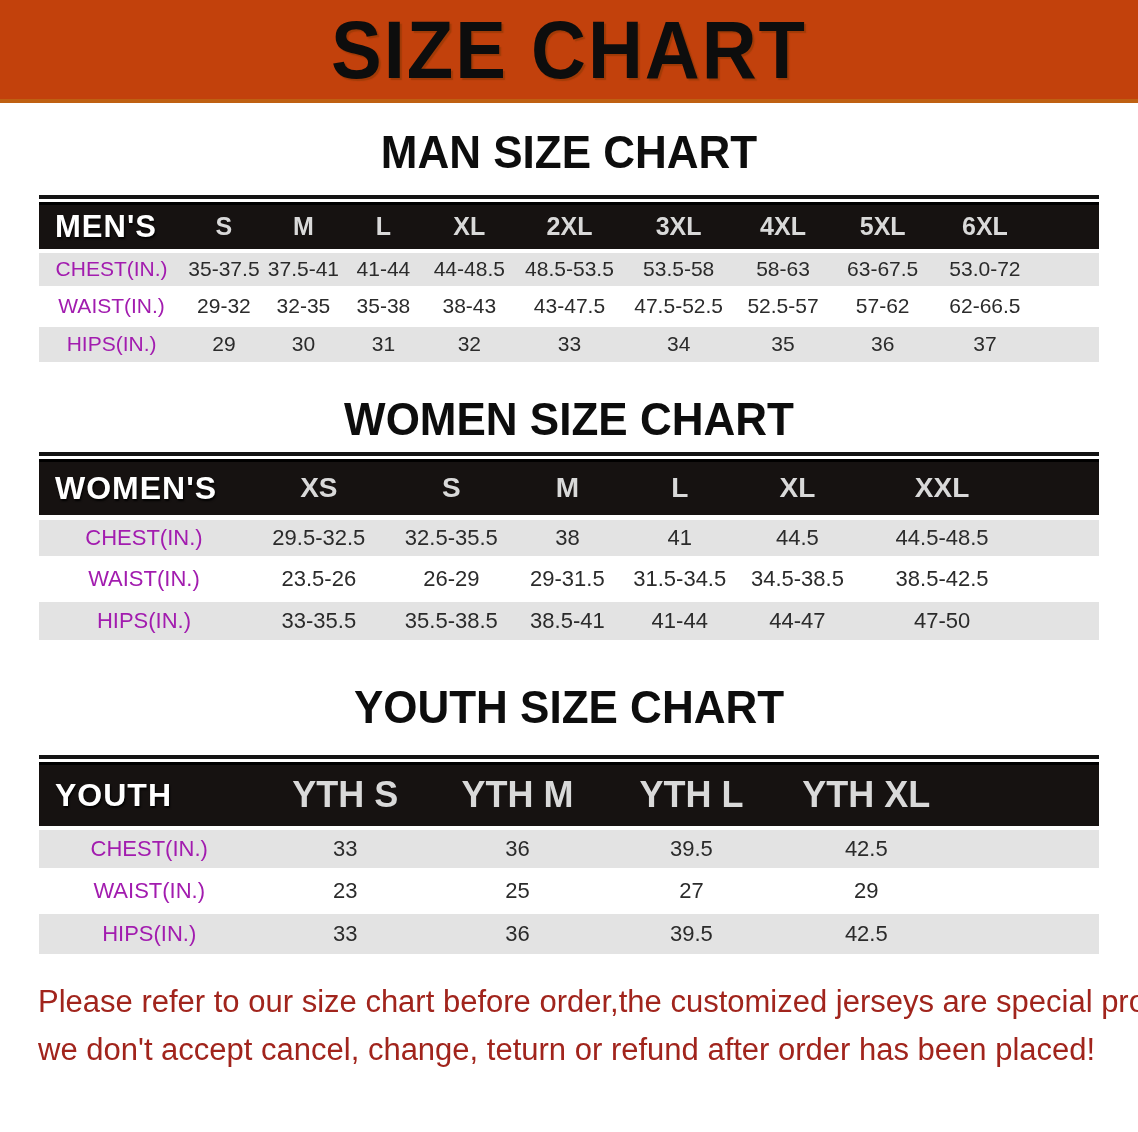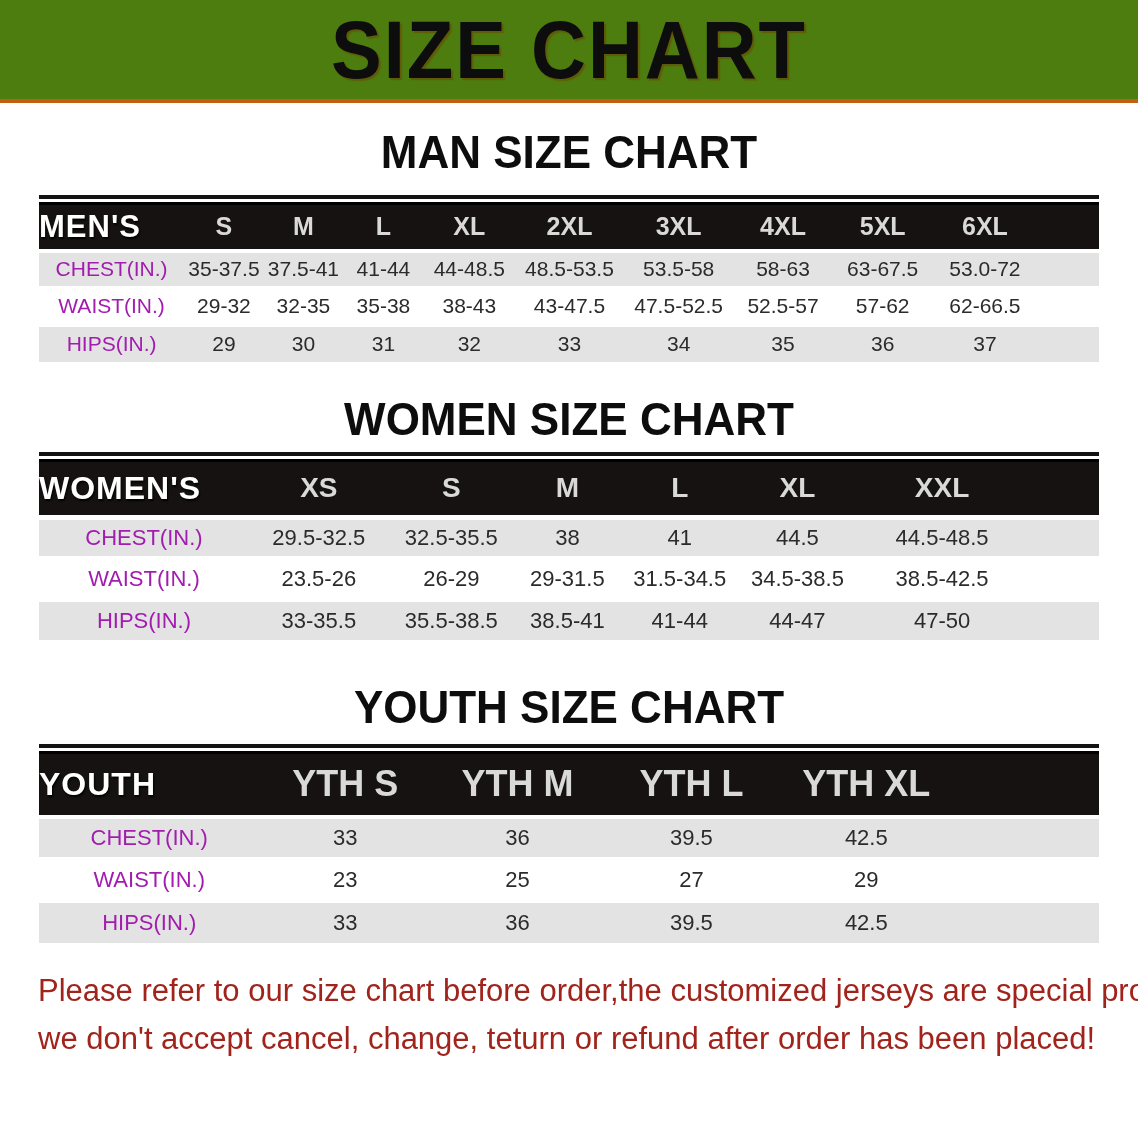--- a/index.html
+++ b/index.html
@@ -10,21 +10,21 @@
     width: 1138px;
     height: 1132px;
     margin: 0 auto;
     background: #ffffff;
     overflow: hidden;
   }
 
   
   .banner {
     height: 103px;
-    background: #4d7c0f;
+    background: #c2410c;
     border-bottom: 4px solid #BF6012;
     display: flex;
     align-items: center;
     justify-content: center;
   }
   .banner-title {
     font-size: 76px;
     font-weight: 900;
     letter-spacing: 2px;
     color: #0d0d0d;
@@ -47,21 +47,21 @@
   .h-women { margin-top: 32px; }
   .h-youth { margin-top: 42px; }
 
   
   .table-wrap {
     width: 1060px;
     margin: 0 auto;
   }
   .tw-men   { margin-top: 18px; }
   .tw-women { margin-top: 8px; }
-  .tw-youth { margin-top: 12px; }
+  .tw-youth { margin-top: 23px; }
 
   .table-topline {
     height: 4px;
     background: #131313;
     margin-bottom: 3px;
   }
 
   table {
     width: 100%;
     border-collapse: collapse;
@@ -73,20 +73,21 @@
     border-bottom: 3px solid #000;
     color: #d9d9d9;
     font-weight: 600;
     text-align: center;
     white-space: nowrap;
   }
   thead th.t-name {
     color: #ffffff;
     font-weight: 800;
     text-align: left;
+    padding-left: 16px;
     letter-spacing: 1px;
     text-shadow: 1px 2px 2px rgba(0,0,0,0.9);
   }
   tbody td {
     text-align: center;
     color: #2b2b2b;
     white-space: nowrap;
     border-top: 4px solid #ffffff;
   }
   tbody td.r-label {

